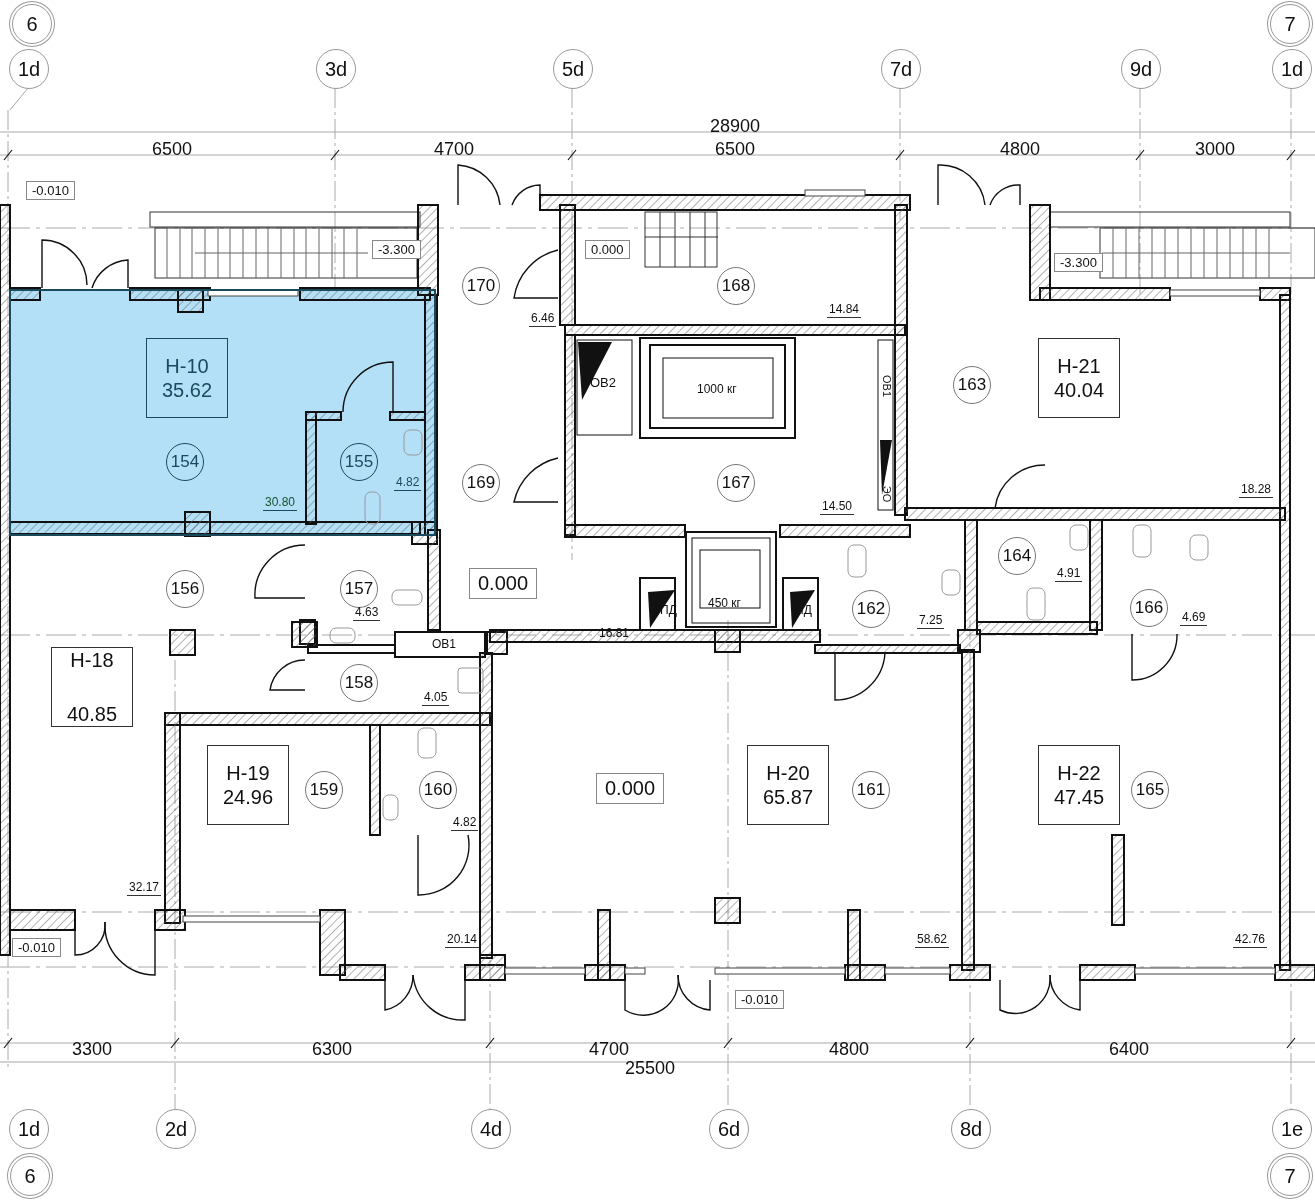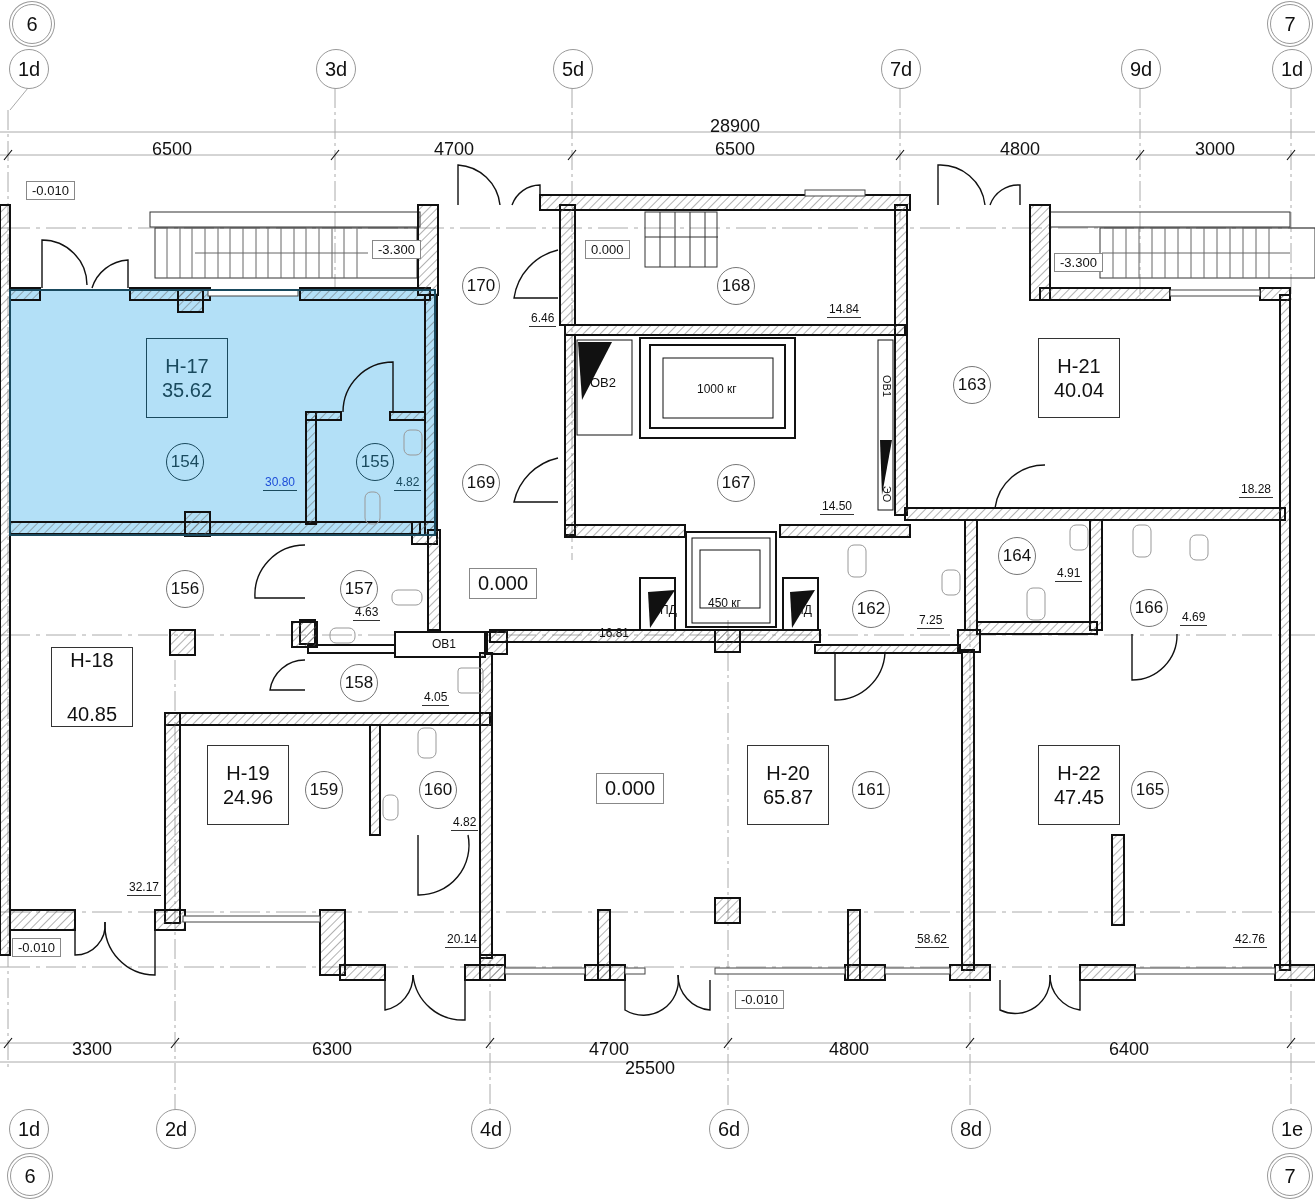--- a/index.html
+++ b/index.html
@@ -337,21 +337,21 @@
 <div class="lev" style="left:372px;top:240px;">-3.300</div>
 <div class="lev" style="left:1054px;top:253px;">-3.300</div>
 <div class="lev" style="left:585px;top:240px;">0.000</div>
 <div class="lev big" style="left:469px;top:568px;">0.000</div>
 <div class="lev big" style="left:596px;top:773px;">0.000</div>
 <div class="lev" style="left:12px;top:938px;">-0.010</div>
 <div class="lev" style="left:735px;top:990px;">-0.010</div>
 
 <div class="blue">
   <div class="unit" style="left:146px;top:338px;width:80px;height:78px;">
-    <span>H-17</span>
+    <span>H-10</span>
     <span>35.62</span>
   </div>
 </div>
 <div class="unit" style="left:51px;top:647px;width:80px;height:78px;justify-content:space-between;">
   <span>H-18</span>
   <span>40.85</span>
 </div>
 <div class="unit" style="left:207px;top:745px;width:80px;height:78px;">
   <span>H-19</span>
   <span>24.96</span>
@@ -364,39 +364,39 @@
   <span>H-21</span>
   <span>40.04</span>
 </div>
 <div class="unit" style="left:1038px;top:745px;width:80px;height:78px;">
   <span>H-22</span>
   <span>47.45</span>
 </div>
 
 <div class="blue">
   <div class="tag" style="left:166px;top:443px;">154</div>
-  <div class="tag" style="left:356px;top:443px;">155</div>
+  <div class="tag" style="left:340px;top:443px;">155</div>
 </div>
 <div class="tag" style="left:166px;top:570px;">156</div>
 <div class="tag" style="left:340px;top:570px;">157</div>
 <div class="tag" style="left:340px;top:664px;">158</div>
 <div class="tag" style="left:305px;top:771px;">159</div>
 <div class="tag" style="left:419px;top:771px;">160</div>
 <div class="tag" style="left:852px;top:771px;">161</div>
 <div class="tag" style="left:852px;top:590px;">162</div>
 <div class="tag" style="left:953px;top:366px;">163</div>
 <div class="tag" style="left:998px;top:537px;">164</div>
 <div class="tag" style="left:1131px;top:771px;">165</div>
 <div class="tag" style="left:1130px;top:589px;">166</div>
 <div class="tag" style="left:717px;top:464px;">167</div>
 <div class="tag" style="left:717px;top:267px;">168</div>
 <div class="tag" style="left:462px;top:464px;">169</div>
 <div class="tag" style="left:462px;top:267px;">170</div>
 
-<div class="area" style="left:263px;top:475px;color:#1d4ed8;border-color:#1a4a5e;">30.80</div>
+<div class="area" style="left:263px;top:495px;color:#14532d;border-color:#1a4a5e;">30.80</div>
 <div class="area" style="left:394px;top:475px;color:#1a4a5e;border-color:#1a4a5e;">4.82</div>
 <div class="area" style="left:127px;top:880px;">32.17</div>
 <div class="area" style="left:353px;top:605px;">4.63</div>
 <div class="area" style="left:422px;top:690px;">4.05</div>
 <div class="area" style="left:445px;top:932px;">20.14</div>
 <div class="area" style="left:451px;top:815px;">4.82</div>
 <div class="area" style="left:915px;top:932px;">58.62</div>
 <div class="area" style="left:917px;top:613px;">7.25</div>
 <div class="area" style="left:1239px;top:482px;">18.28</div>
 <div class="area" style="left:1055px;top:566px;">4.91</div>

